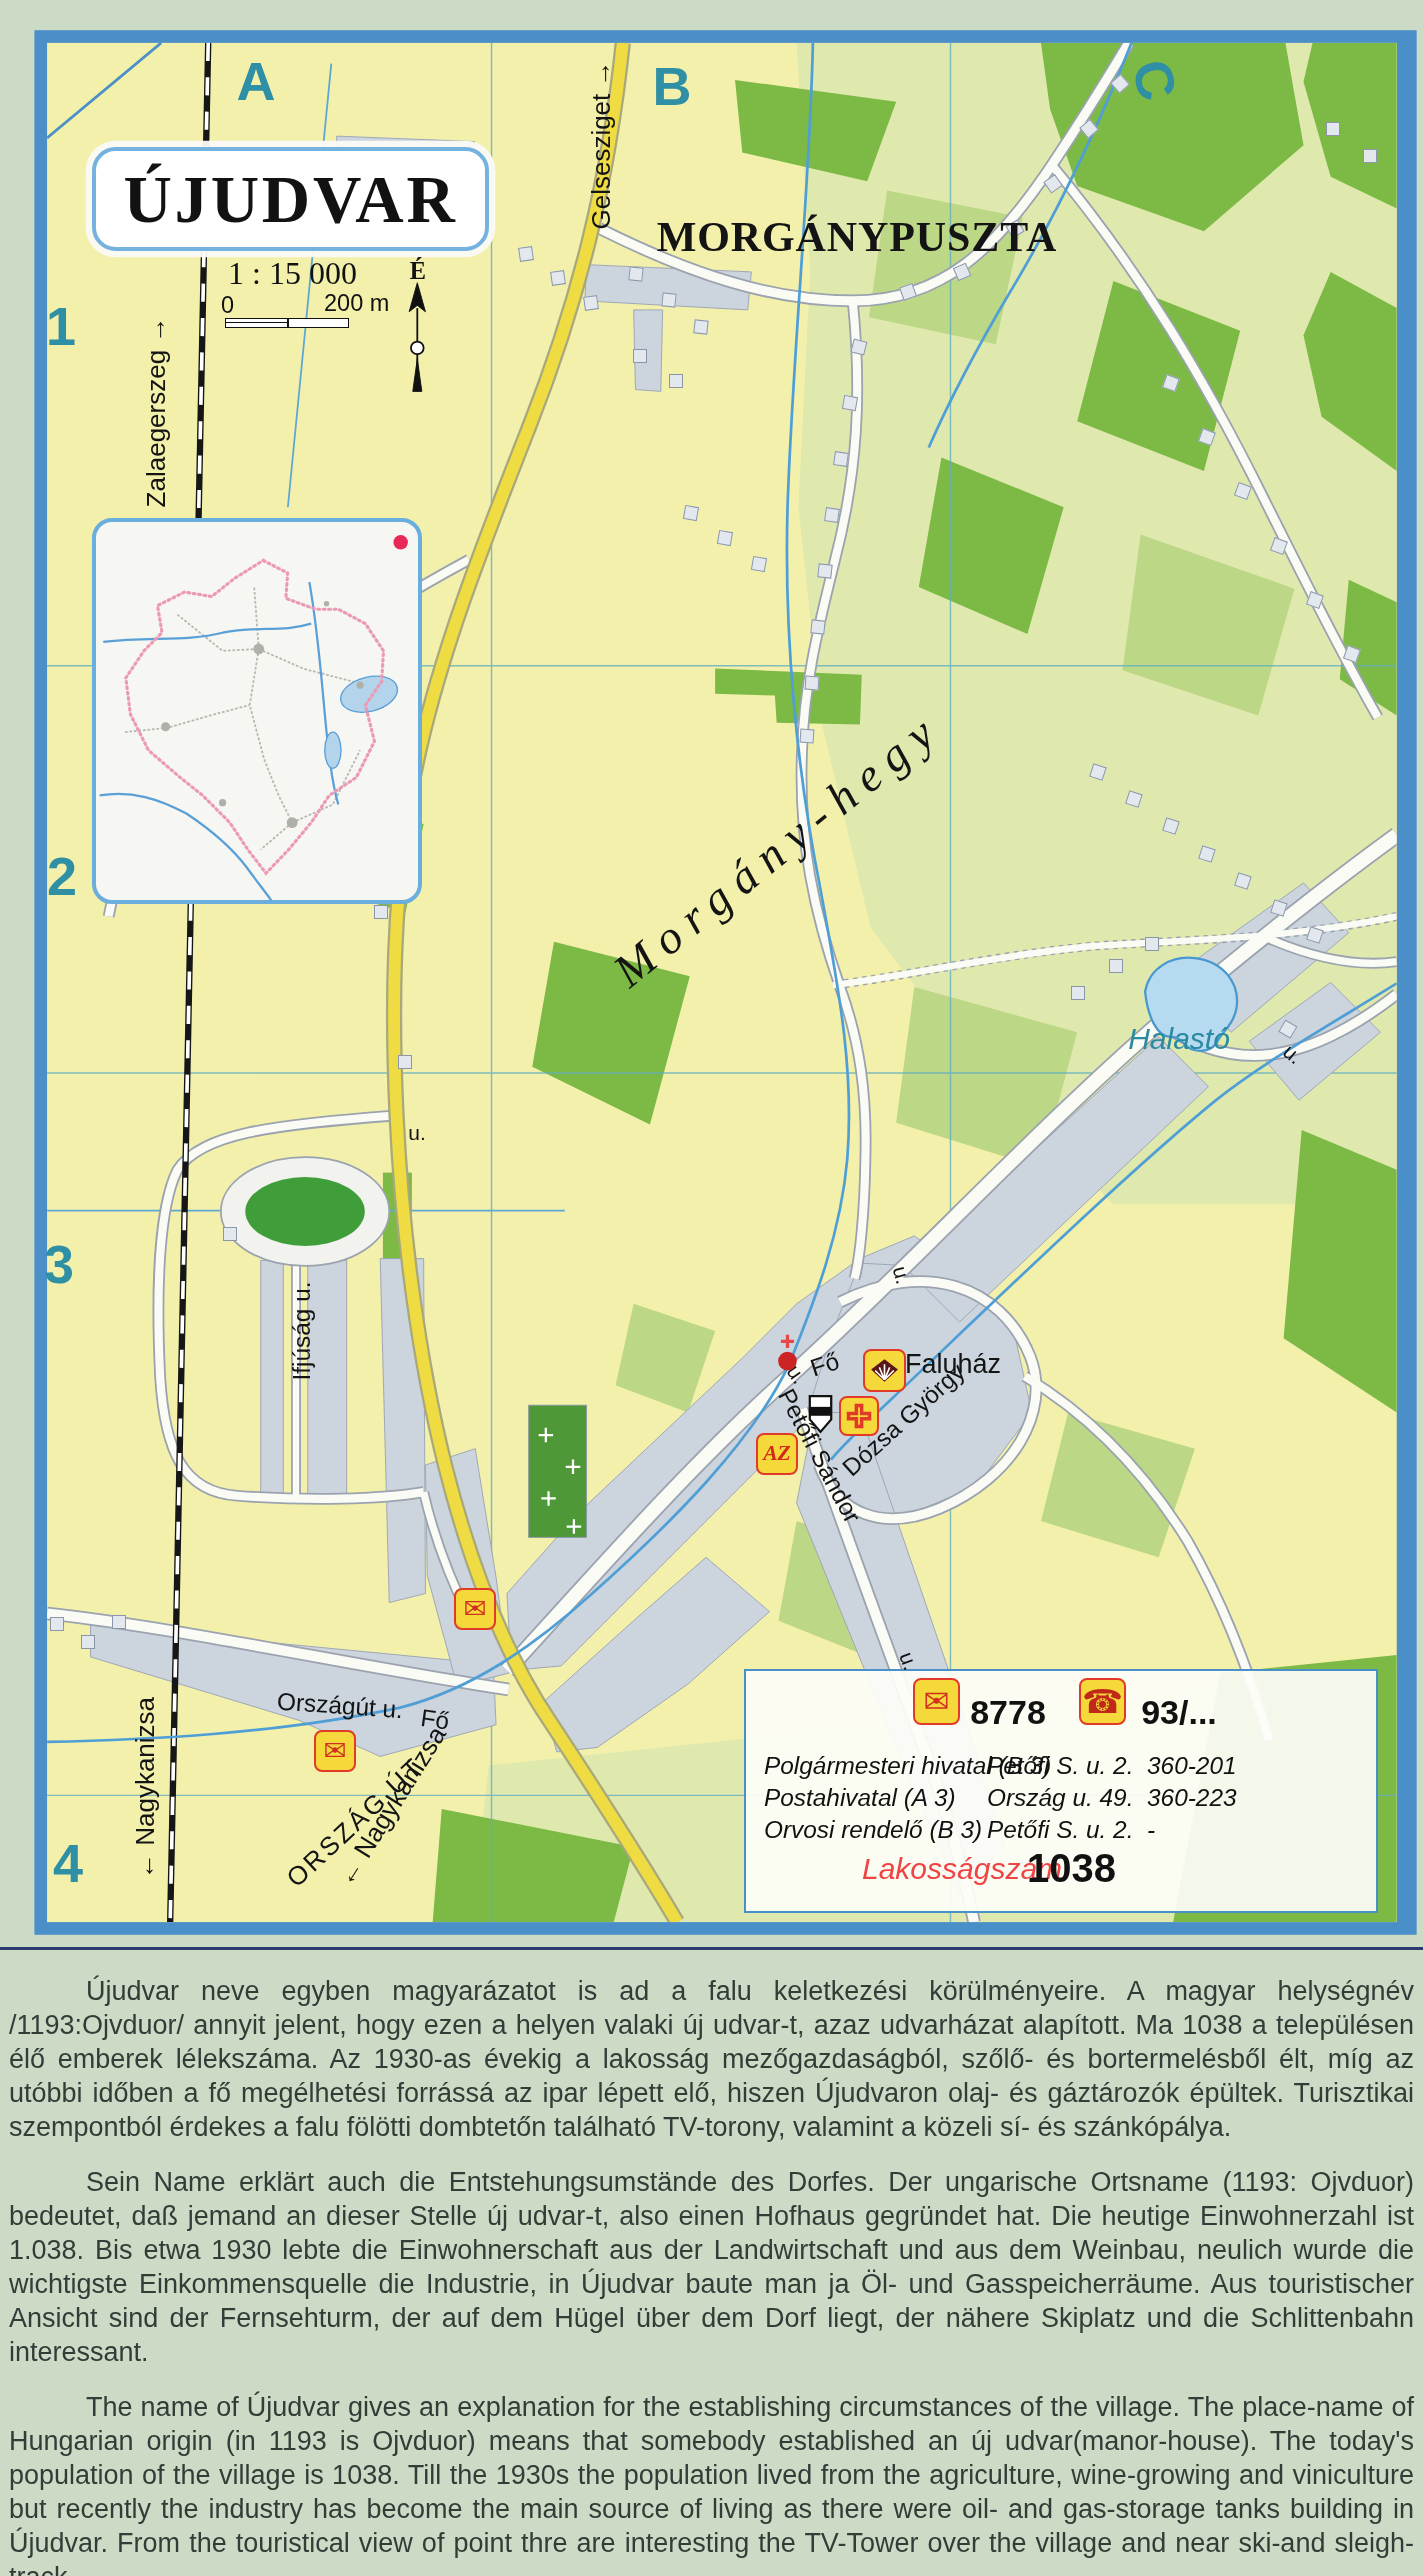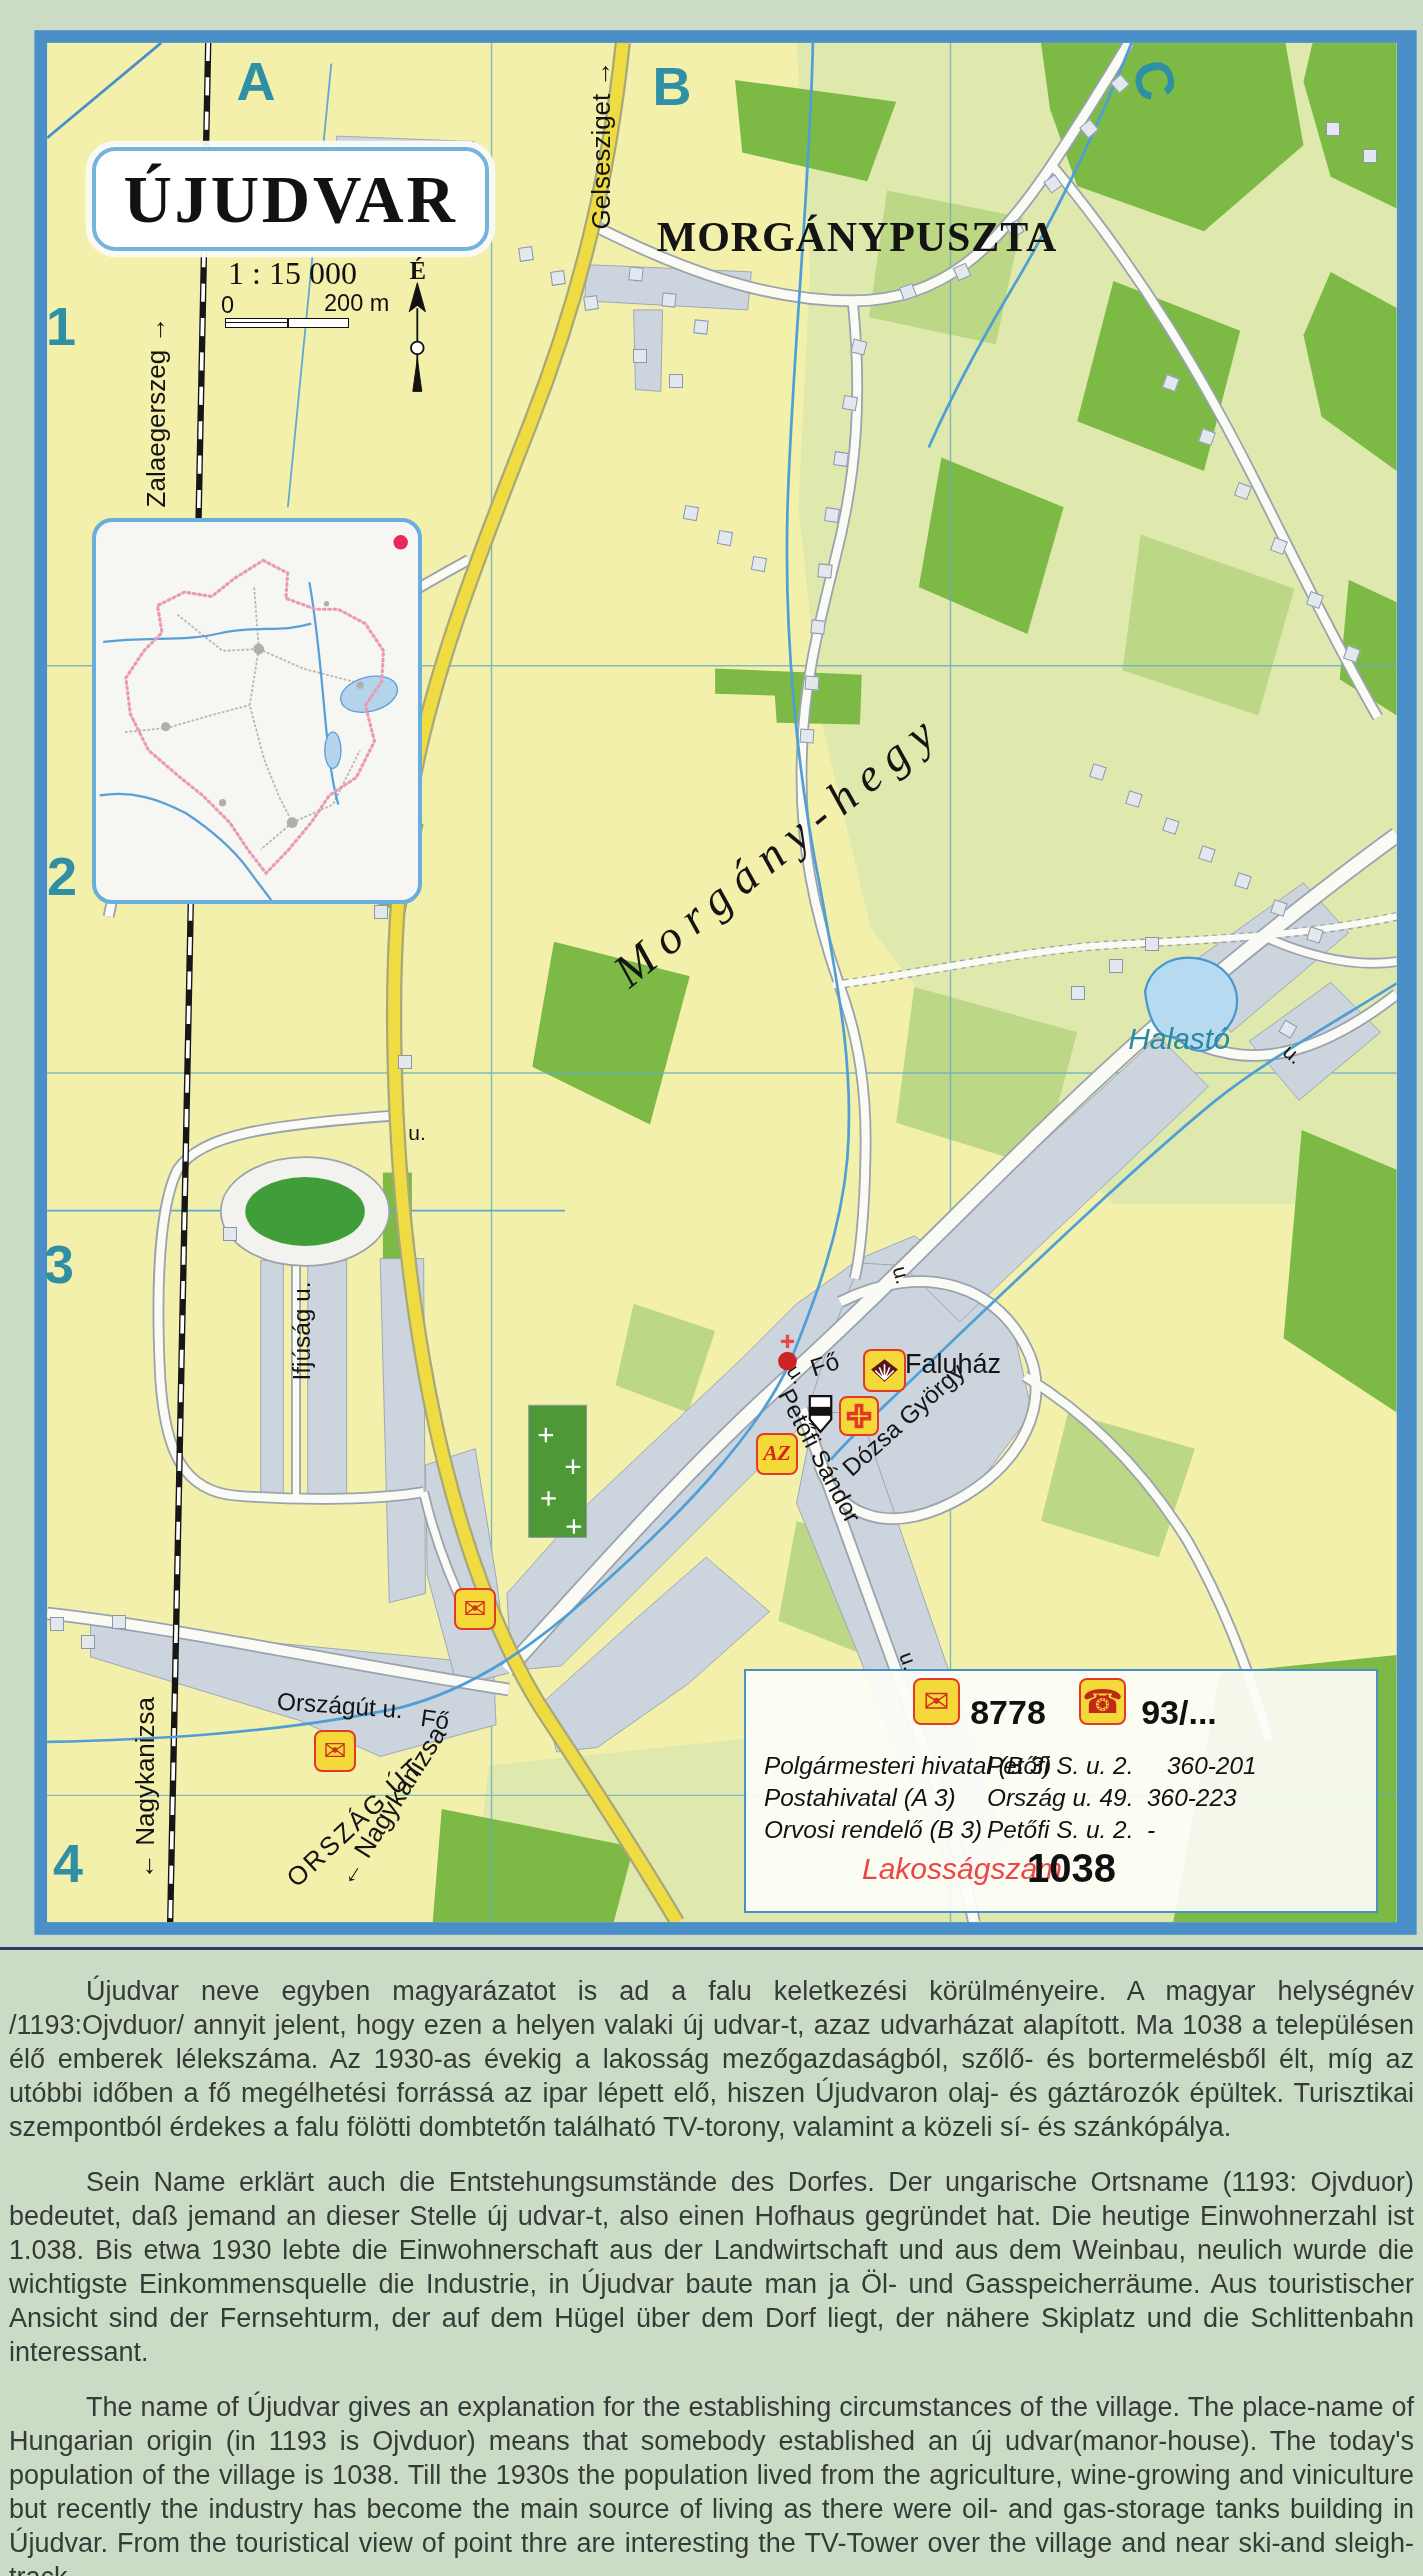--- a/index.html
+++ b/index.html
@@ -218,21 +218,21 @@
     <circle cx="337" cy="22" r="8" fill="#e82858"></circle>
   </svg>
 </div>
 
 <div id="info-box">
   <span class="ib-num" style="left:262px;top:41px;">8778</span>
   <span class="ib-num" style="left:433px;top:41px;">93/...</span>
   <div id="info-rows">
       <span class="ib-cell" style="left: 18px; top: 81px;">Polgármesteri hivatal (B 3)</span>
       <span class="ib-cell" style="left: 241px; top: 81px;">Petőfi S. u. 2.</span>
-      <span class="ib-cell" style="left: 401px; top: 81px; margin-left: 20px;">360-201</span>
+      <span class="ib-cell" style="left: 401px; top: 81px;">360-201</span>
       <span class="ib-cell" style="left: 18px; top: 113px;">Postahivatal (A 3)</span>
       <span class="ib-cell" style="left: 241px; top: 113px;">Ország u. 49.</span>
       <span class="ib-cell" style="left: 401px; top: 113px;">360-223</span>
       <span class="ib-cell" style="left: 18px; top: 145px;">Orvosi rendelő (B 3)</span>
       <span class="ib-cell" style="left: 241px; top: 145px;">Petőfi S. u. 2.</span>
       <span class="ib-cell" style="left: 401px; top: 145px;">-</span>
     </div>
   <span id="pop-label">Lakosságszám:</span>
   <span id="pop-value">1038</span>
 </div>

